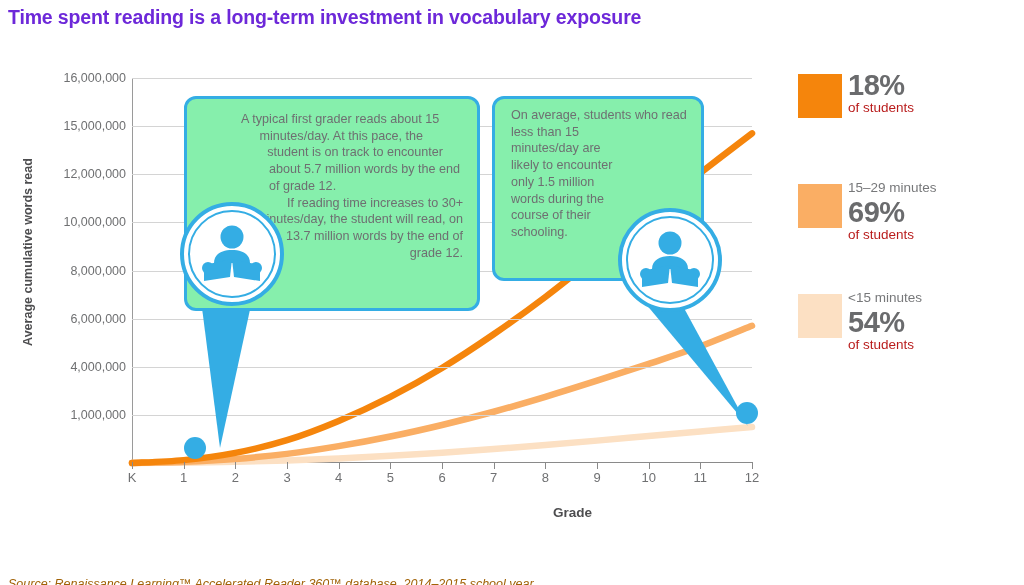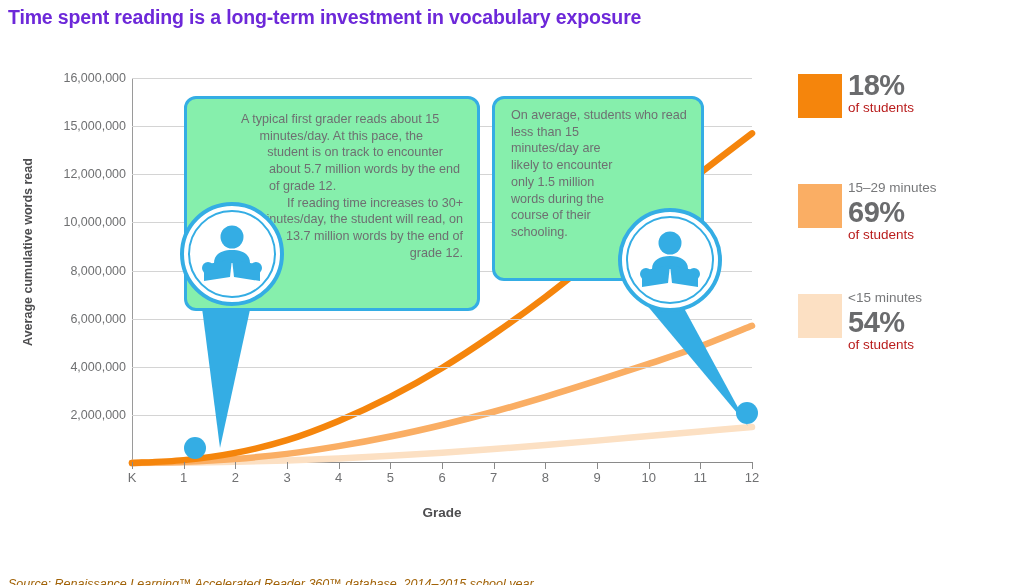--- a/index.html
+++ b/index.html
@@ -28,21 +28,21 @@
   .x-tick-label{
     position:absolute;top:470px;width:40px;margin-left:-20px;text-align:center;
     font-size:13px;color:#6f7072;
   }
   #axis-title-y{
     position:absolute;left:-122px;top:245px;width:300px;text-align:center;
     font-size:12.5px;font-weight:bold;color:#4d4d4f;
     transform:rotate(-90deg);transform-origin:center center;
   }
   #axis-title-x{
-    position:absolute;left:292px;top:505px;width:300px;text-align:center;
+    position:absolute;left:292px;top:505px;width:300px;text-align:right;
     font-size:13.5px;font-weight:bold;color:#4d4d4f;
   }
   
   .callout{position:absolute;}
   .bubble{
     position:absolute;background:#86efac;border:3px solid #34ade4;border-radius:12px;
     box-sizing:border-box;font-size:12.6px;line-height:1.33;color:#6e6f71;
   }
   .bubble p{margin:0;}
   #bubble-1{left:184px;top:96px;width:296px;height:215px;padding:12px 14px 10px 18px;}
@@ -78,21 +78,21 @@
     position:absolute;left:8px;top:577px;width:900px;
     font-size:12.5px;font-style:italic;color:#a16207;
   }
 </style>
 </head>
 <body>
 
 <div id="chart-title">Time spent reading is a long-term investment in vocabulary exposure</div>
 
 <div id="y-labels">
-    <div class="y-tick-label" style="top: 336.875px;">2,000,000</div>
+    <div class="y-tick-label" style="top: 336.875px;">1,000,000</div>
     <div class="y-tick-label" style="top: 288.75px;">4,000,000</div>
     <div class="y-tick-label" style="top: 240.625px;">6,000,000</div>
     <div class="y-tick-label" style="top: 192.5px;">8,000,000</div>
     <div class="y-tick-label" style="top: 128px; margin-top: 16px;">10,000,000</div>
     <div class="y-tick-label" style="top: 96.25px;">12,000,000</div>
     <div class="y-tick-label" style="top: 48.125px;">15,000,000</div>
     <div class="y-tick-label" style="top: 0px;">16,000,000</div>
   </div>
 <div id="axis-y-line"></div>
 <div id="axis-x-line"></div>

